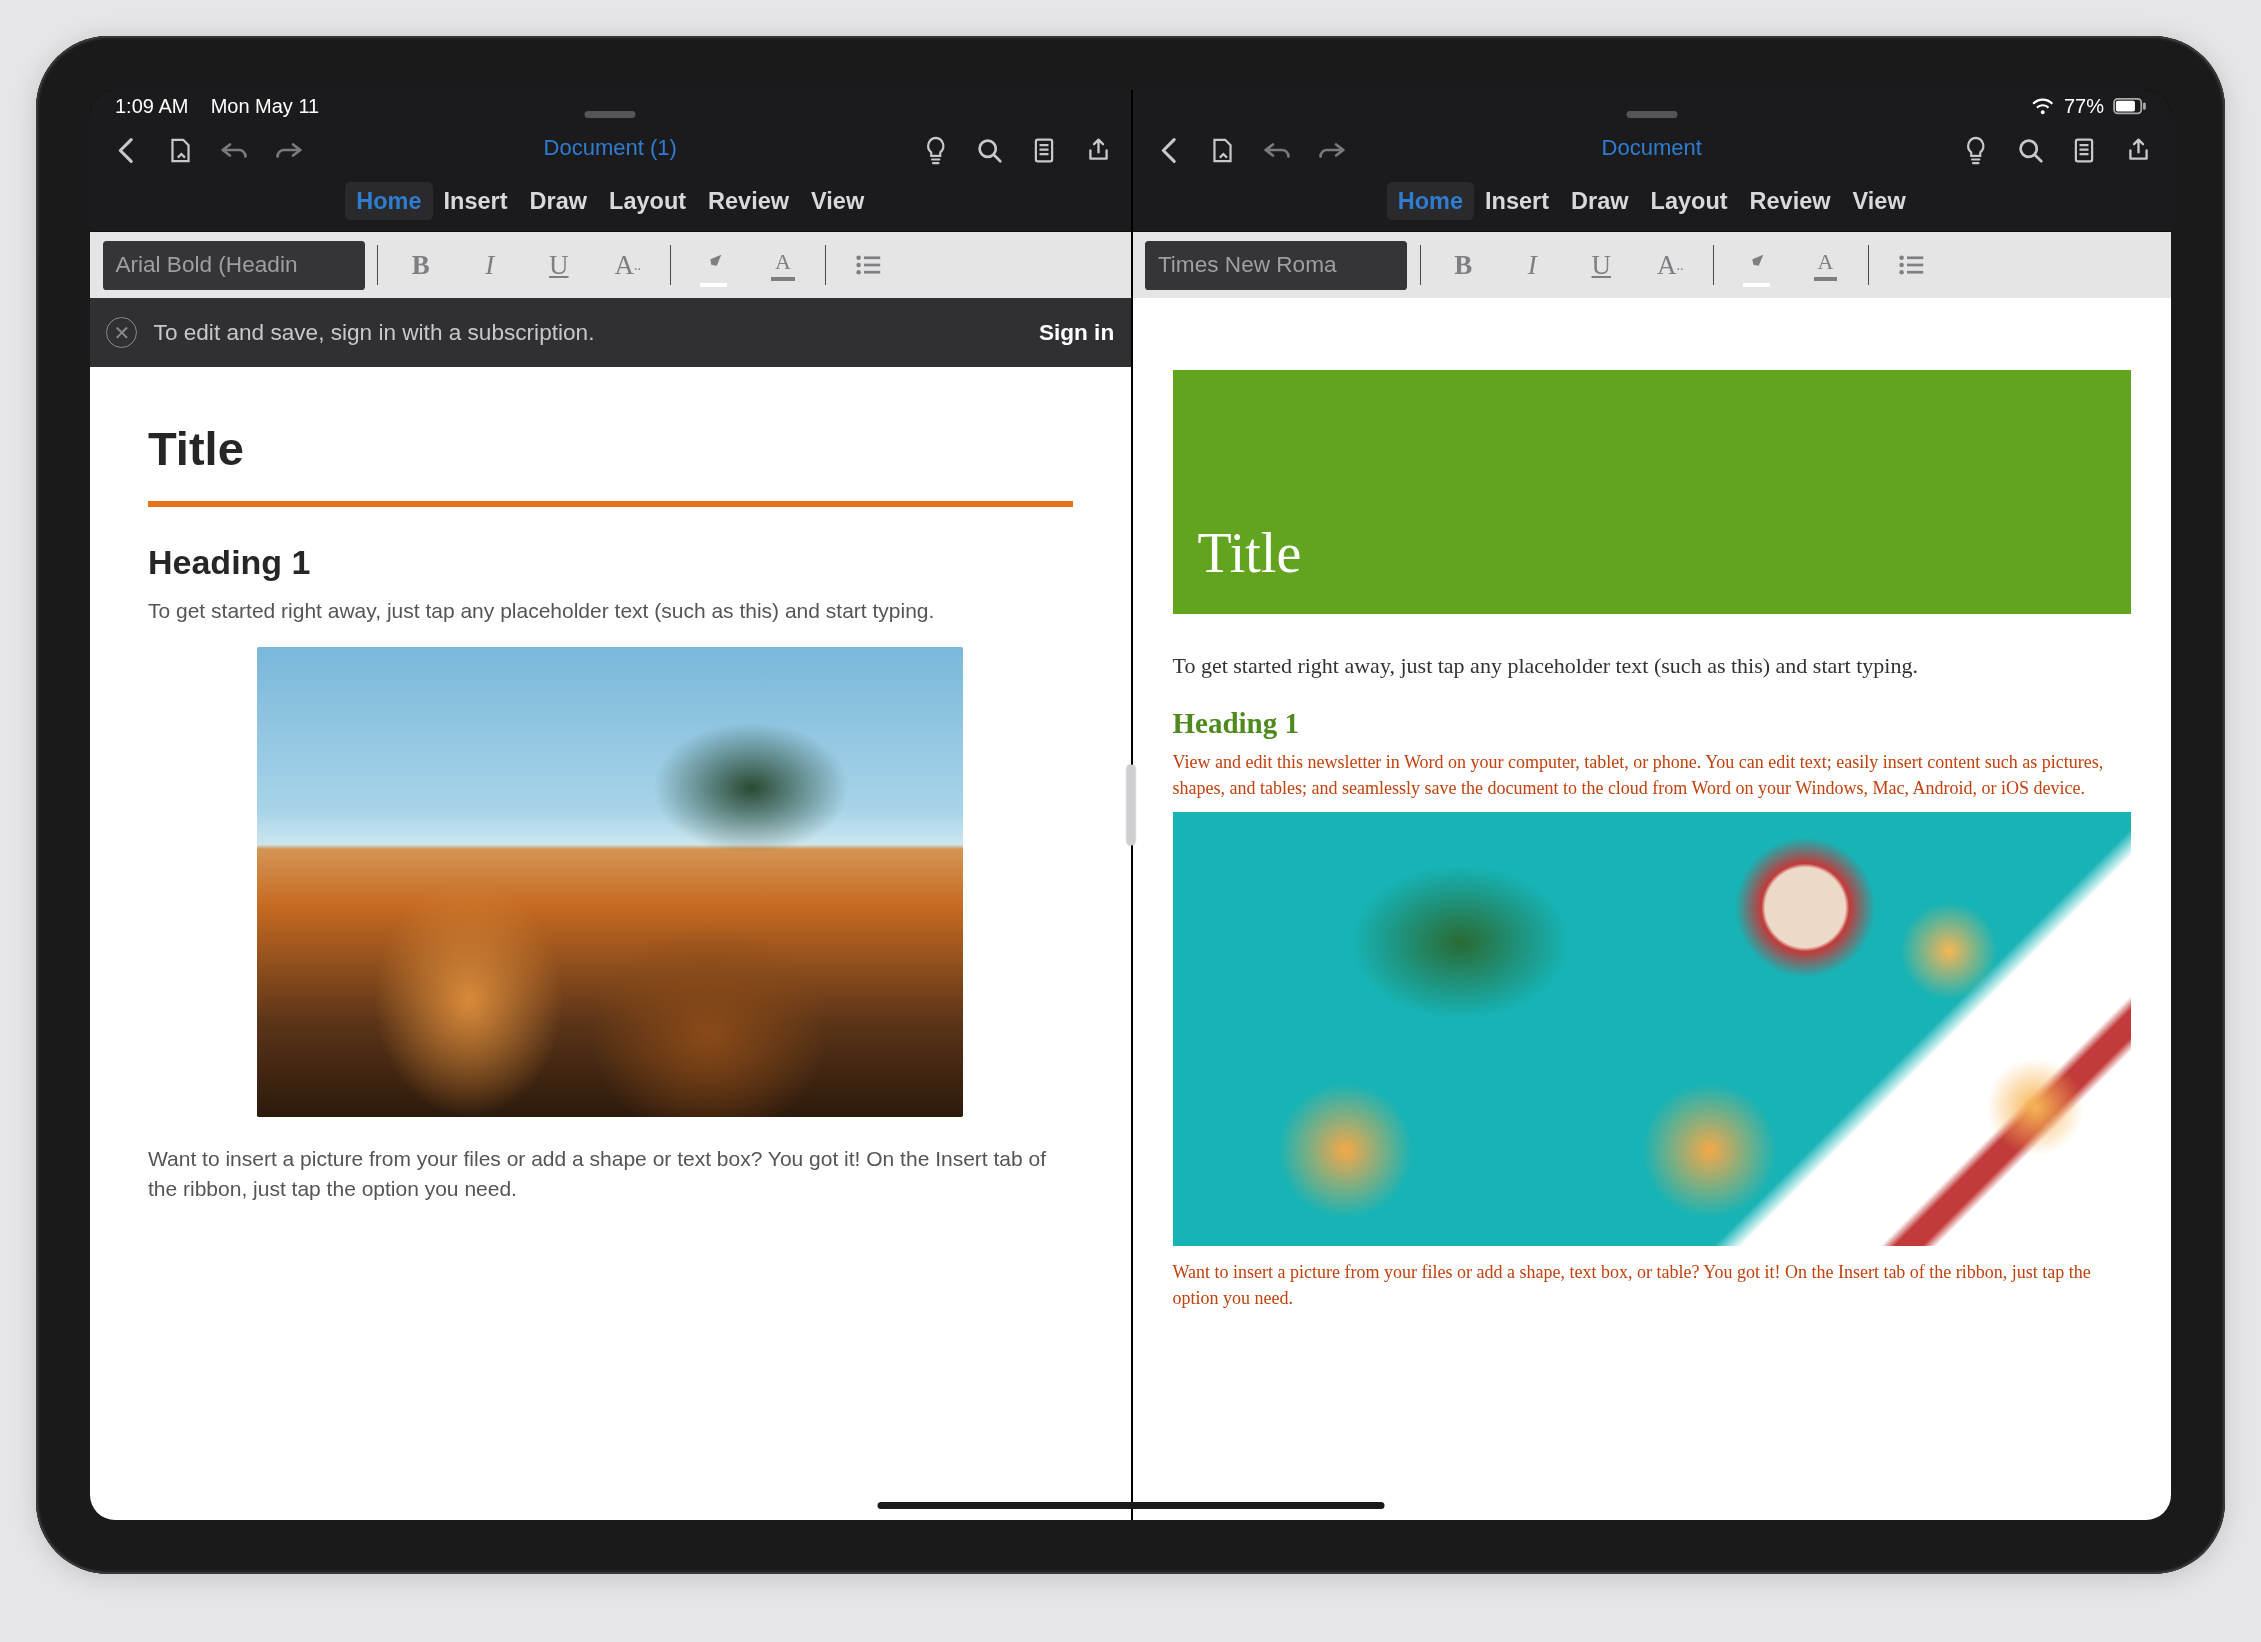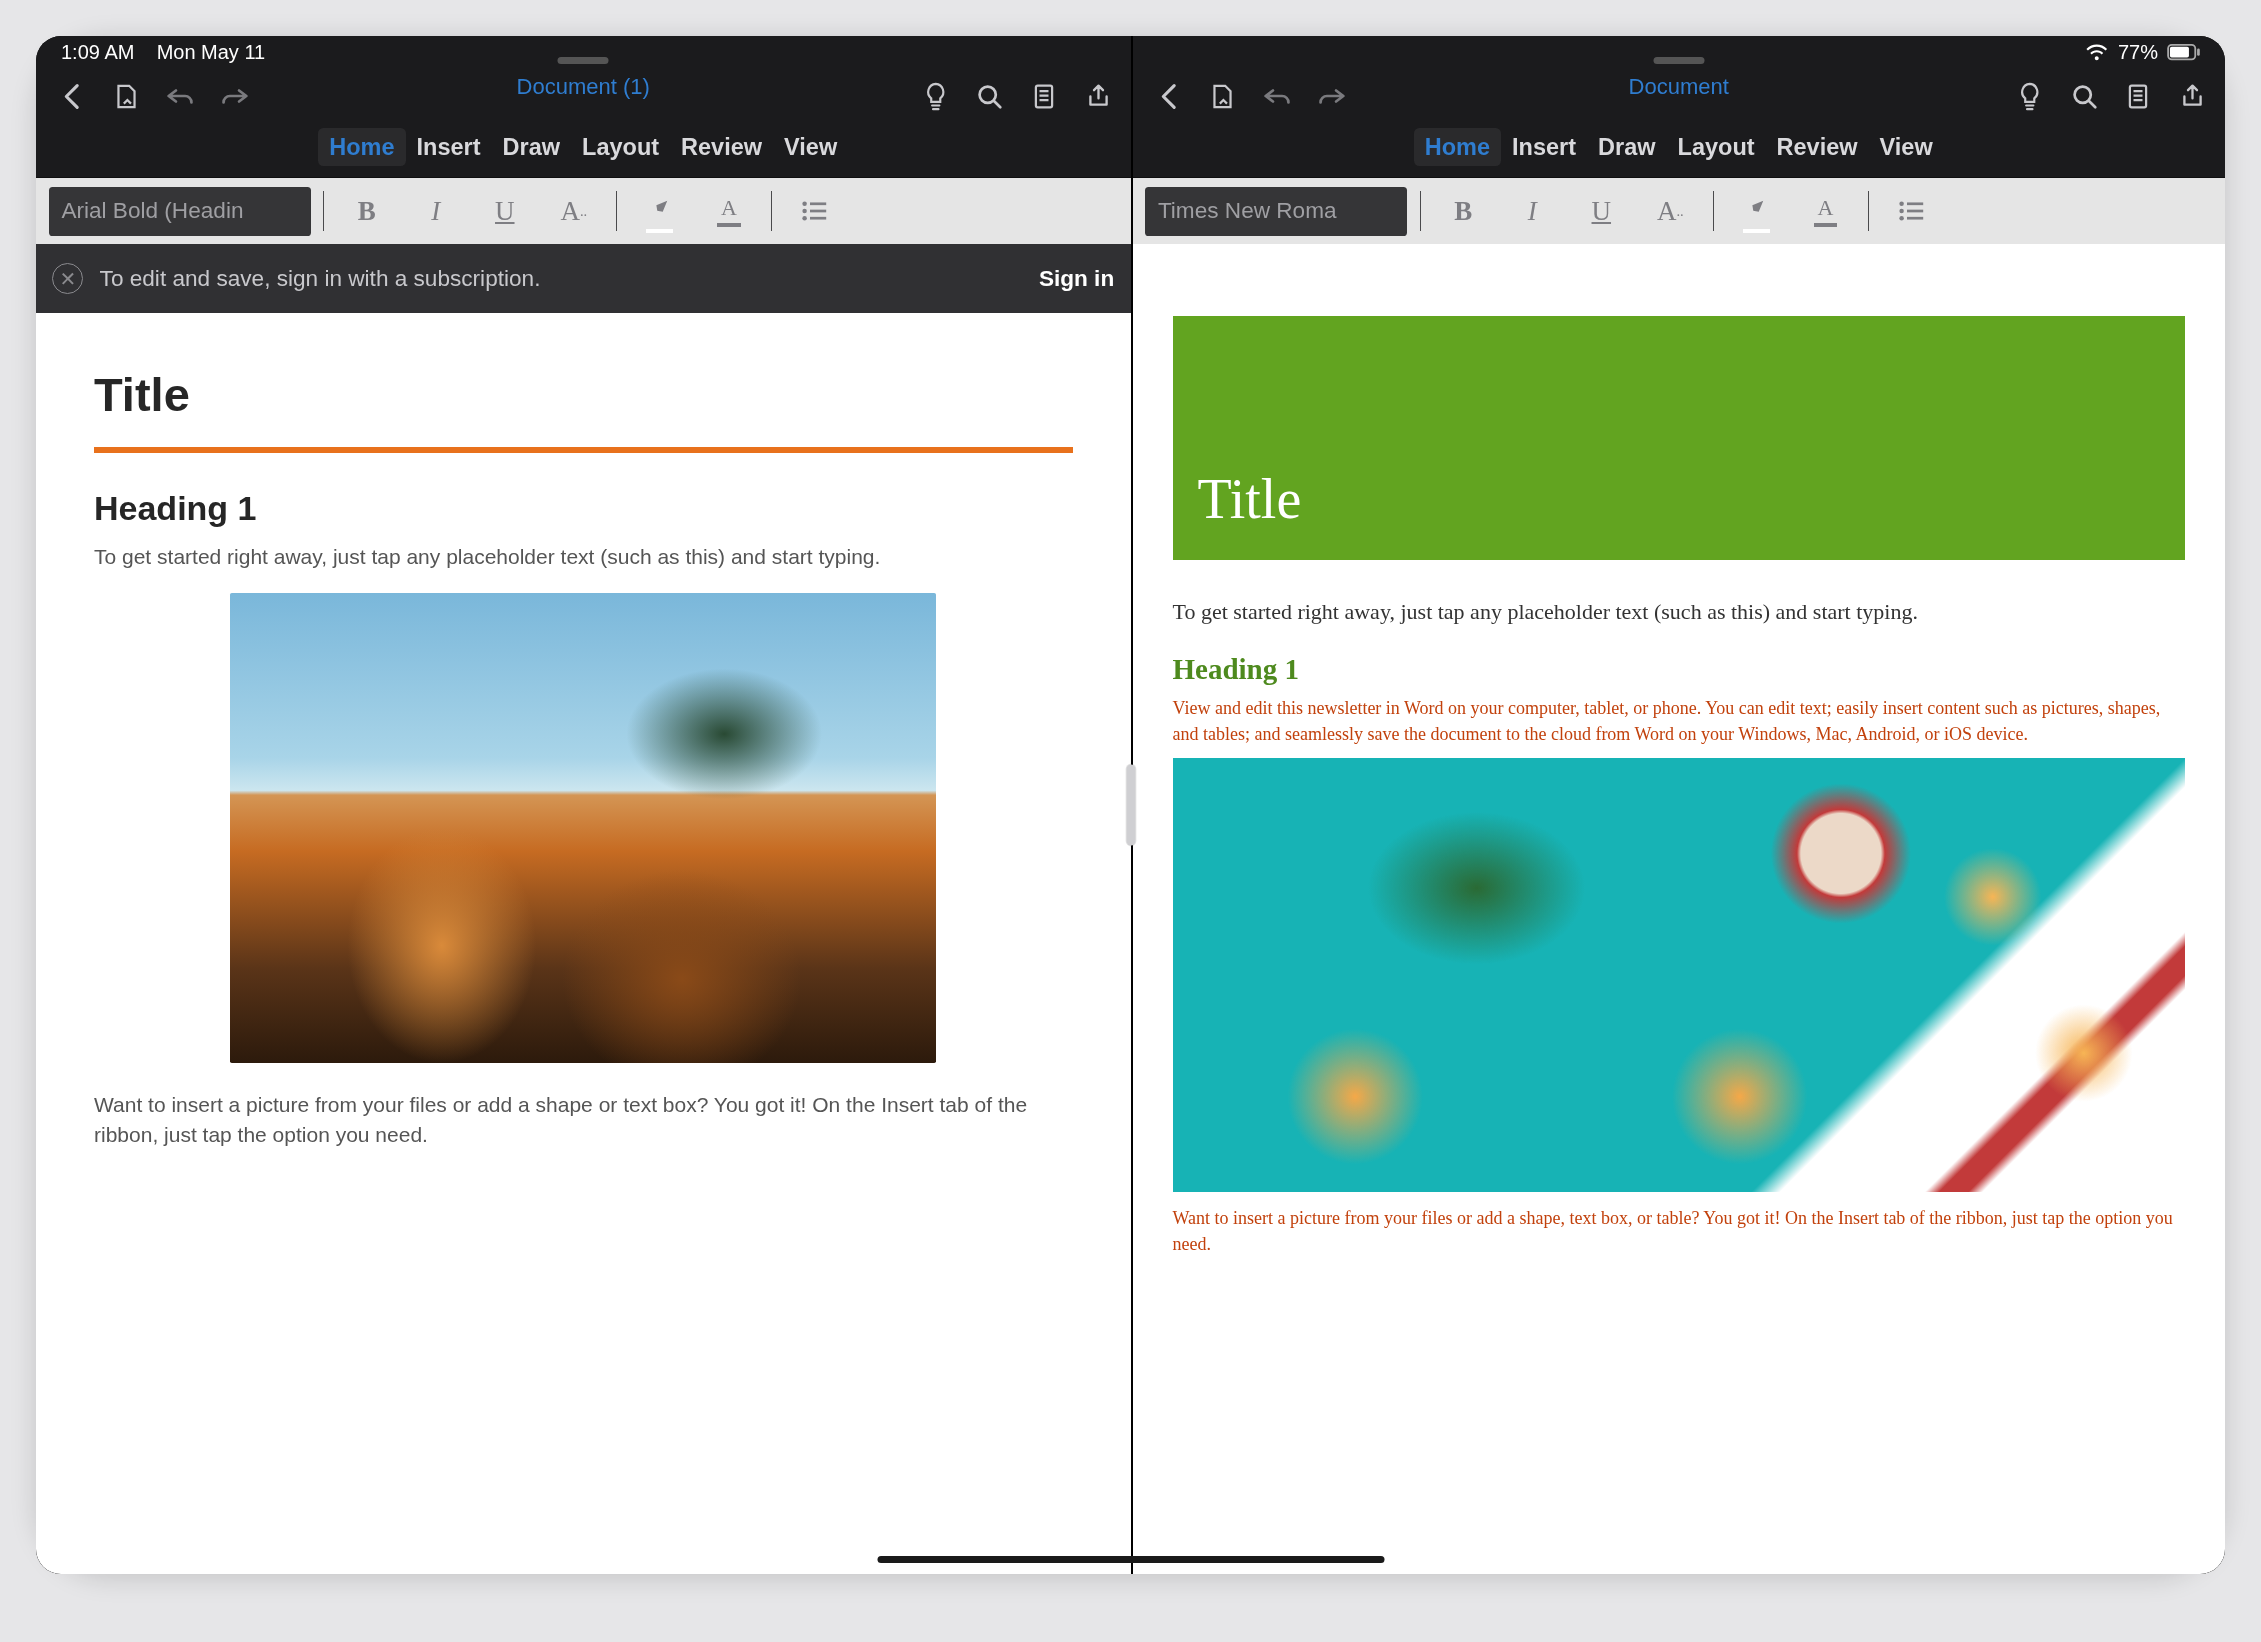--- a/index.html
+++ b/index.html
@@ -5,20 +5,21 @@
   * { margin: 0; padding: 0; box-sizing: border-box; }
   html, body { width: 2262px; height: 1643px; background: #e6e6e8; font-family: -apple-system, "Helvetica Neue", Arial, sans-serif; overflow: hidden; }
 
   .ipad-frame {
     position: absolute;
     left: 36px; top: 36px;
     width: 2189px; height: 1538px;
     background: #1a1a1a;
     border-radius: 72px;
     box-shadow: 0 3.6px 27px rgba(0,0,0,.15), inset 0 0 0 1.8px #3a3a3a, inset 0 0 0 3.6px #222;
+    padding: 54px;
   }
 
   .screen {
     width: 100%; height: 100%;
     background: #000;
     border-radius: 25px;
     overflow: hidden;
     position: relative;
     display: flex;
   }
@@ -53,21 +54,21 @@
     display: flex; align-items: center; justify-content: space-between;
     padding: 0 9px 0 12.7px;
   }
   .titlebar .tb-left, .titlebar .tb-right { display: flex; align-items: center; gap: 7.2px; }
   .icon-btn {
     width: 47px; height: 47px;
     display: inline-flex; align-items: center; justify-content: center;
     color: #a9a9ad; cursor: pointer; border-radius: 5.4px;
   }
   .doc-title { color: #2f7dd0; font-size: 22px; font-weight: 400; }
-  .tb-center { position:absolute; left:50%; transform:translateX(-50%); top:38px; }
+  .tb-center { position:absolute; left:50%; transform:translateX(-50%); top:45px; }
 
   
   .tabsrow {
     display: flex; align-items: center; 
     padding: 5.4px 9px 11px 9px; justify-content: center; font-weight: bold;
   }
   .tab-item {
     color: #d9d9dc; font-size: 23.5px; padding: 5.4px 11px; border-radius: 5.4px; cursor:pointer;
   }
   .tab-item.active { color: #2f7dd0; background: #2a2a2c; }

